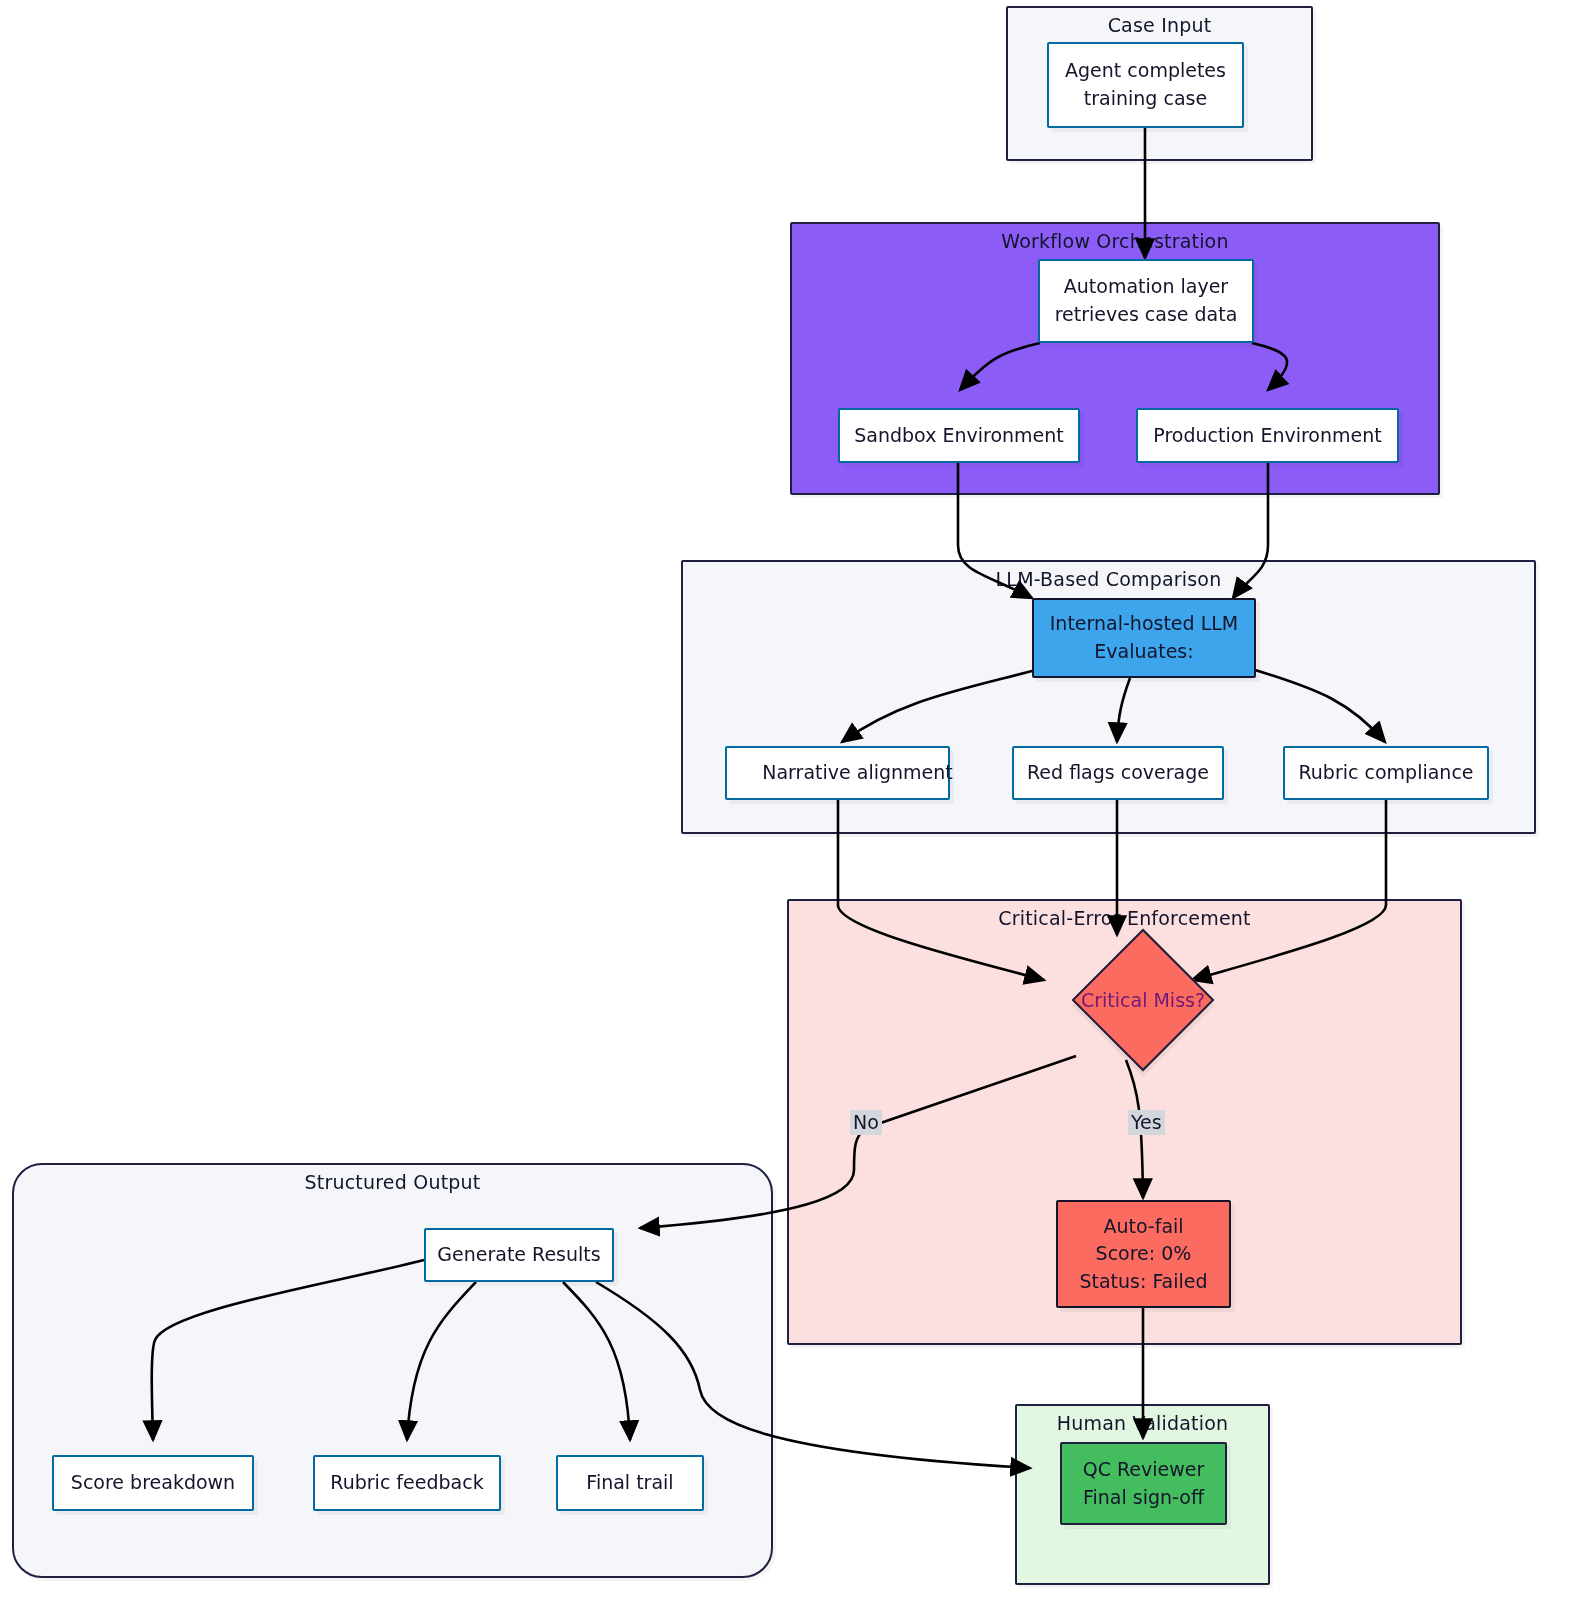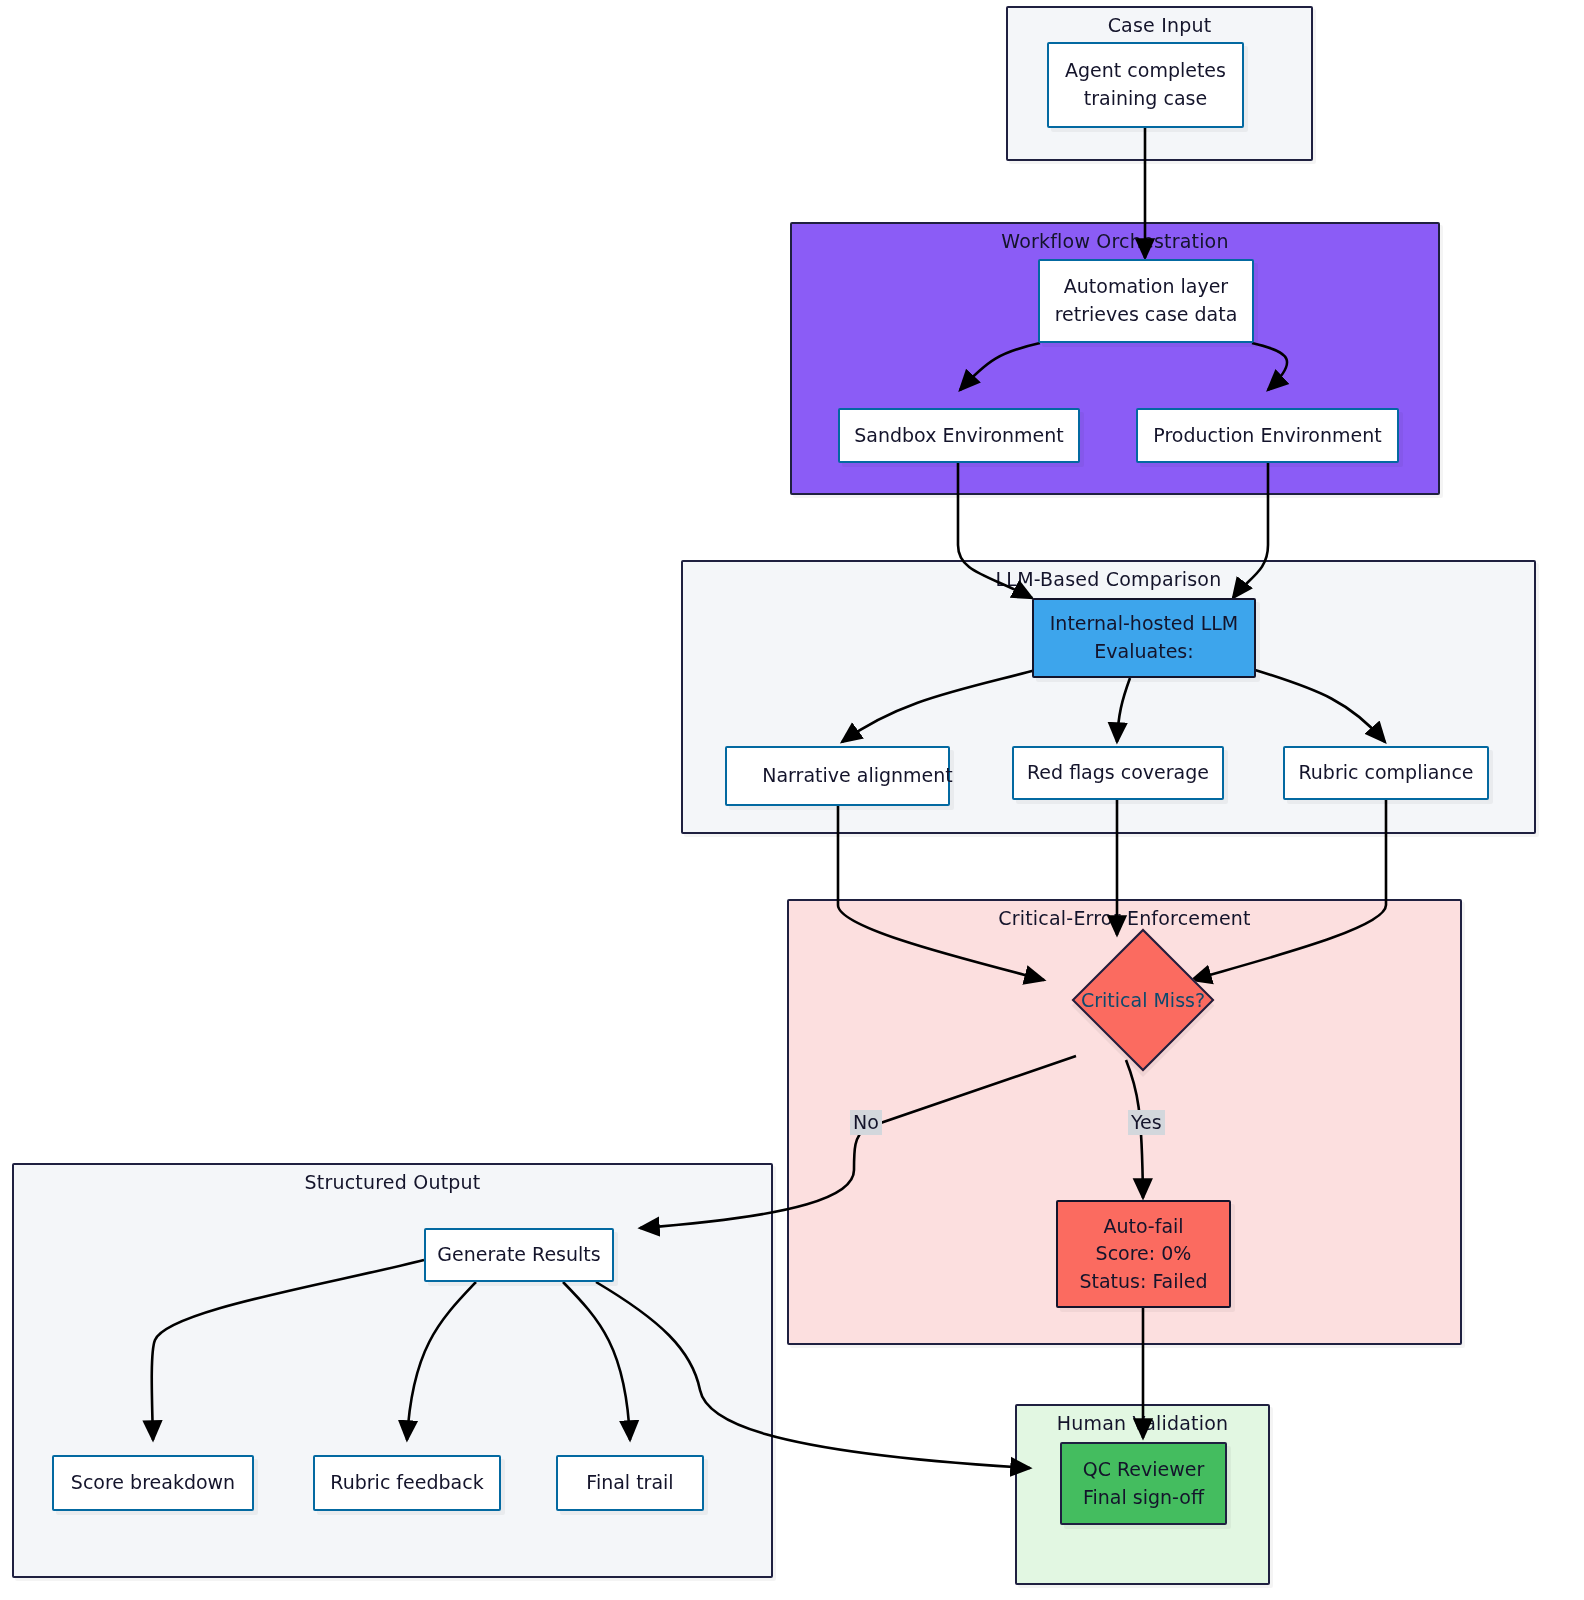--- a/index.html
+++ b/index.html
@@ -73,21 +73,21 @@
     transform: translate(-50%,-50%) rotate(45deg);
     background: #fb6b60;
     border: 2px solid #1f2040;
     box-shadow: 4px 4px 0 rgba(0,0,0,0.05);
   }
   .diamond-label {
     position: relative;
     z-index: 2;
     text-align: center;
     font-size: 19px;
-    color: #0c4a6e;
+    color: #701a75;
     line-height: 1.6;
   }
   .edge-label {
     position: absolute;
     background: #d3d7dc;
     color: #14142b;
     font-size: 19px;
     padding: 1px 3px;
     line-height: 1.2;
     white-space: nowrap;
@@ -107,21 +107,21 @@
   </div>
 
   <div class="cluster" style="left:681px; top:560px; width:855px; height:274px; background:#f4f6f9;">
     <div class="cluster-title">LLM-Based Comparison</div>
   </div>
 
   <div class="cluster" style="left:787px; top:899px; width:675px; height:446px; background:#fcdfdf;">
     <div class="cluster-title">Critical-Error Enforcement</div>
   </div>
 
-  <div class="cluster" style="left:12px; top:1163px; width:761px; height:415px; background:#f4f6f9;">
+  <div class="cluster" style="left:12px; top:1163px; width:761px; height:415px; background:#f4f6f9;border-radius:30px;">
     <div class="cluster-title">Structured Output</div>
   </div>
 
   <div class="cluster" style="left:1015px; top:1404px; width:255px; height:181px; background:#e2f7e2;">
     <div class="cluster-title">Human Validation</div>
   </div>
 
   <svg class="edges" viewBox="0 0 1584 1600">
     <defs>
       <marker id="ah" markerWidth="9" markerHeight="9" refX="7.6" refY="4.5" orient="auto" markerUnits="strokeWidth">
@@ -187,21 +187,21 @@
 
   <div class="node" style="left:1136px; top:408px; width:263px; height:55px;">
     <span class="ln">Production Environment</span>
   </div>
 
   <div class="node blue" style="left:1032px; top:598px; width:224px; height:80px;">
     <span class="ln">Internal-hosted LLM</span>
     <span class="ln">Evaluates:</span>
   </div>
 
-  <div class="node" style="left:725px; top:746px; width:225px; height:60px;padding-left:40px;">
+  <div class="node" style="left:725px; top:746px; width:225px; height:54px;padding-left:40px;">
     <span class="ln">Narrative alignment</span>
   </div>
 
   <div class="node" style="left:1012px; top:746px; width:212px; height:54px;">
     <span class="ln">Red flags coverage</span>
   </div>
 
   <div class="node" style="left:1283px; top:746px; width:206px; height:54px;">
     <span class="ln">Rubric compliance</span>
   </div>

